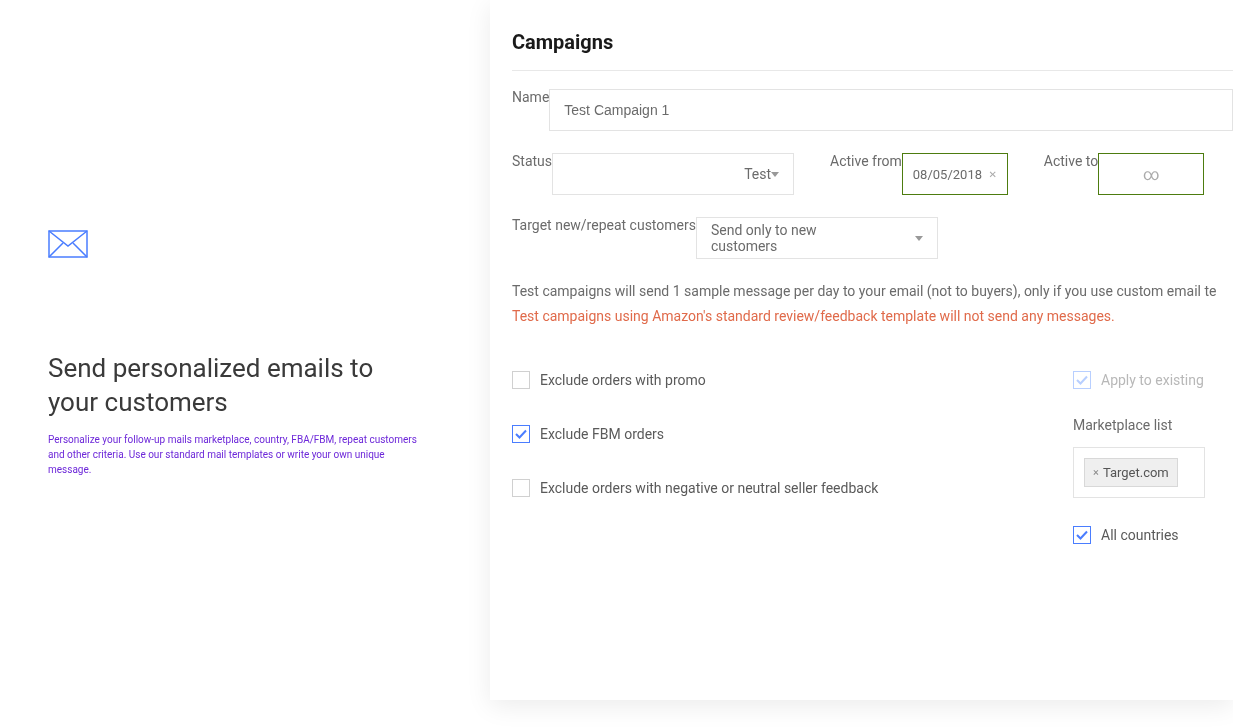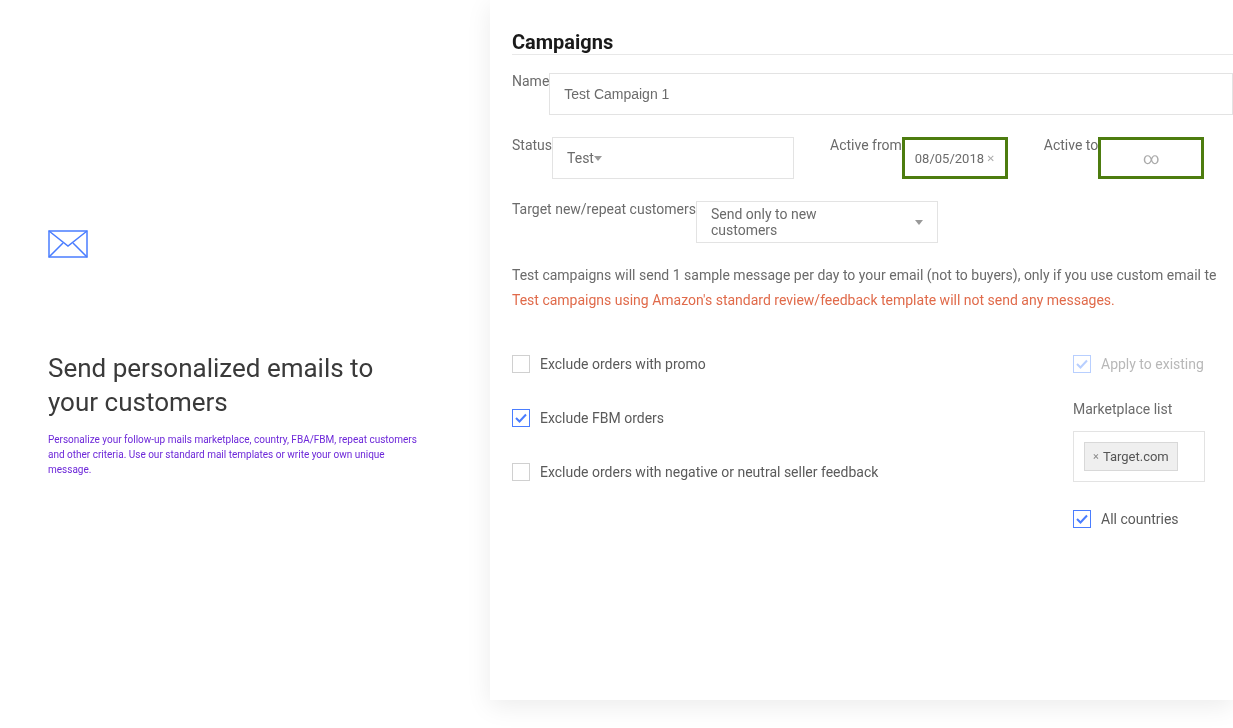--- a/index.html
+++ b/index.html
@@ -45,20 +45,21 @@
       width: 743px;
       background: #fff;
       box-shadow: 0 6px 24px rgba(0,0,0,0.08);
       padding: 30px 0 40px 22px;
       height: 700px;
     }
     .card-title {
       font-size: 20px;
       font-weight: 700;
       color: #1a1a1a;
+      margin-bottom: 16px;
     }
     .divider {
       border: none;
       border-top: 1px solid #e8e8e8;
       margin-bottom: 18px;
     }
     .form-row {
       display: flex;
       gap: 36px;
       margin-bottom: 22px;
@@ -81,29 +82,29 @@
     .text-input.full { width: 764px; }
     .select-input {
       height: 42px;
       border: 1px solid #e3e3e3;
       padding: 0 14px;
       font-size: 14px;
       color: #6b6b6b;
       background: #fff;
       display: flex;
       align-items: center;
-      justify-content: flex-start;
+      justify-content: flex-end;
       cursor: pointer;
     }
     .select-status { width: 242px; }
     .select-target { width: 242px; gap: 32px; }
     .date-input {
       height: 42px;
       width: 106px;
-      border: 3px solid #4d7c0f;
+      border: 1px solid #4d7c0f;
       padding: 0 10px;
       font-size: 13px;
       color: #6b6b6b;
       display: flex;
       align-items: center;
       justify-content: space-between;
       cursor: pointer;
     }
     .date-input.infinity { justify-content: center; color: #aaa; font-size: 16px; }
     .caret {

